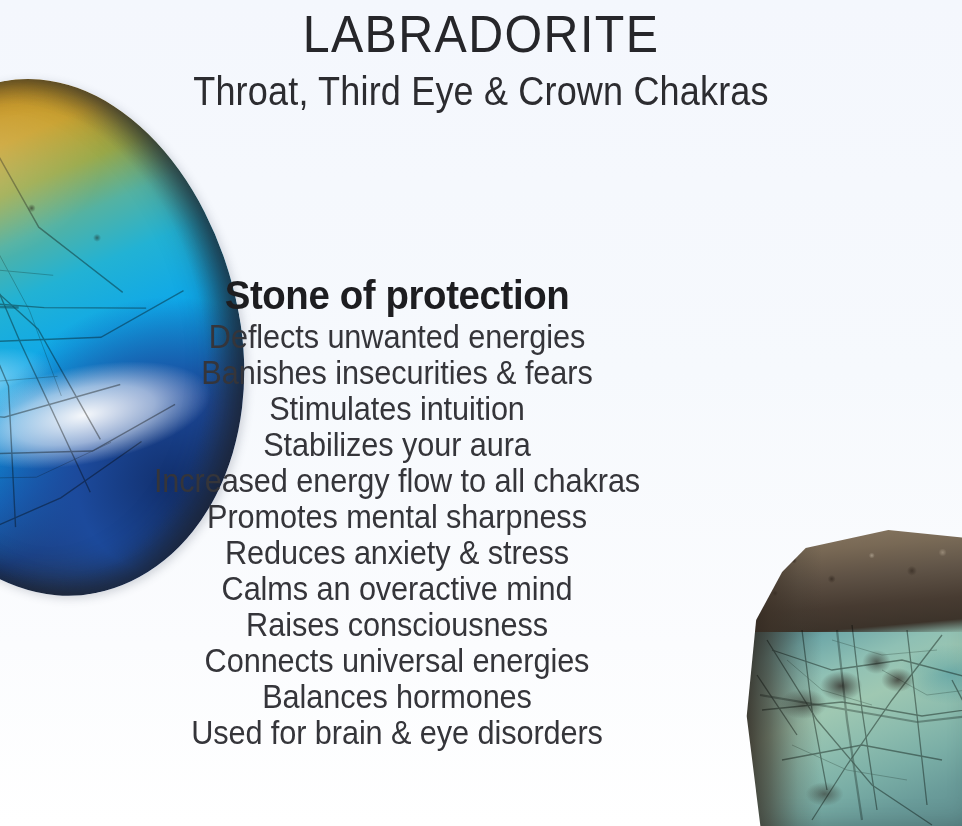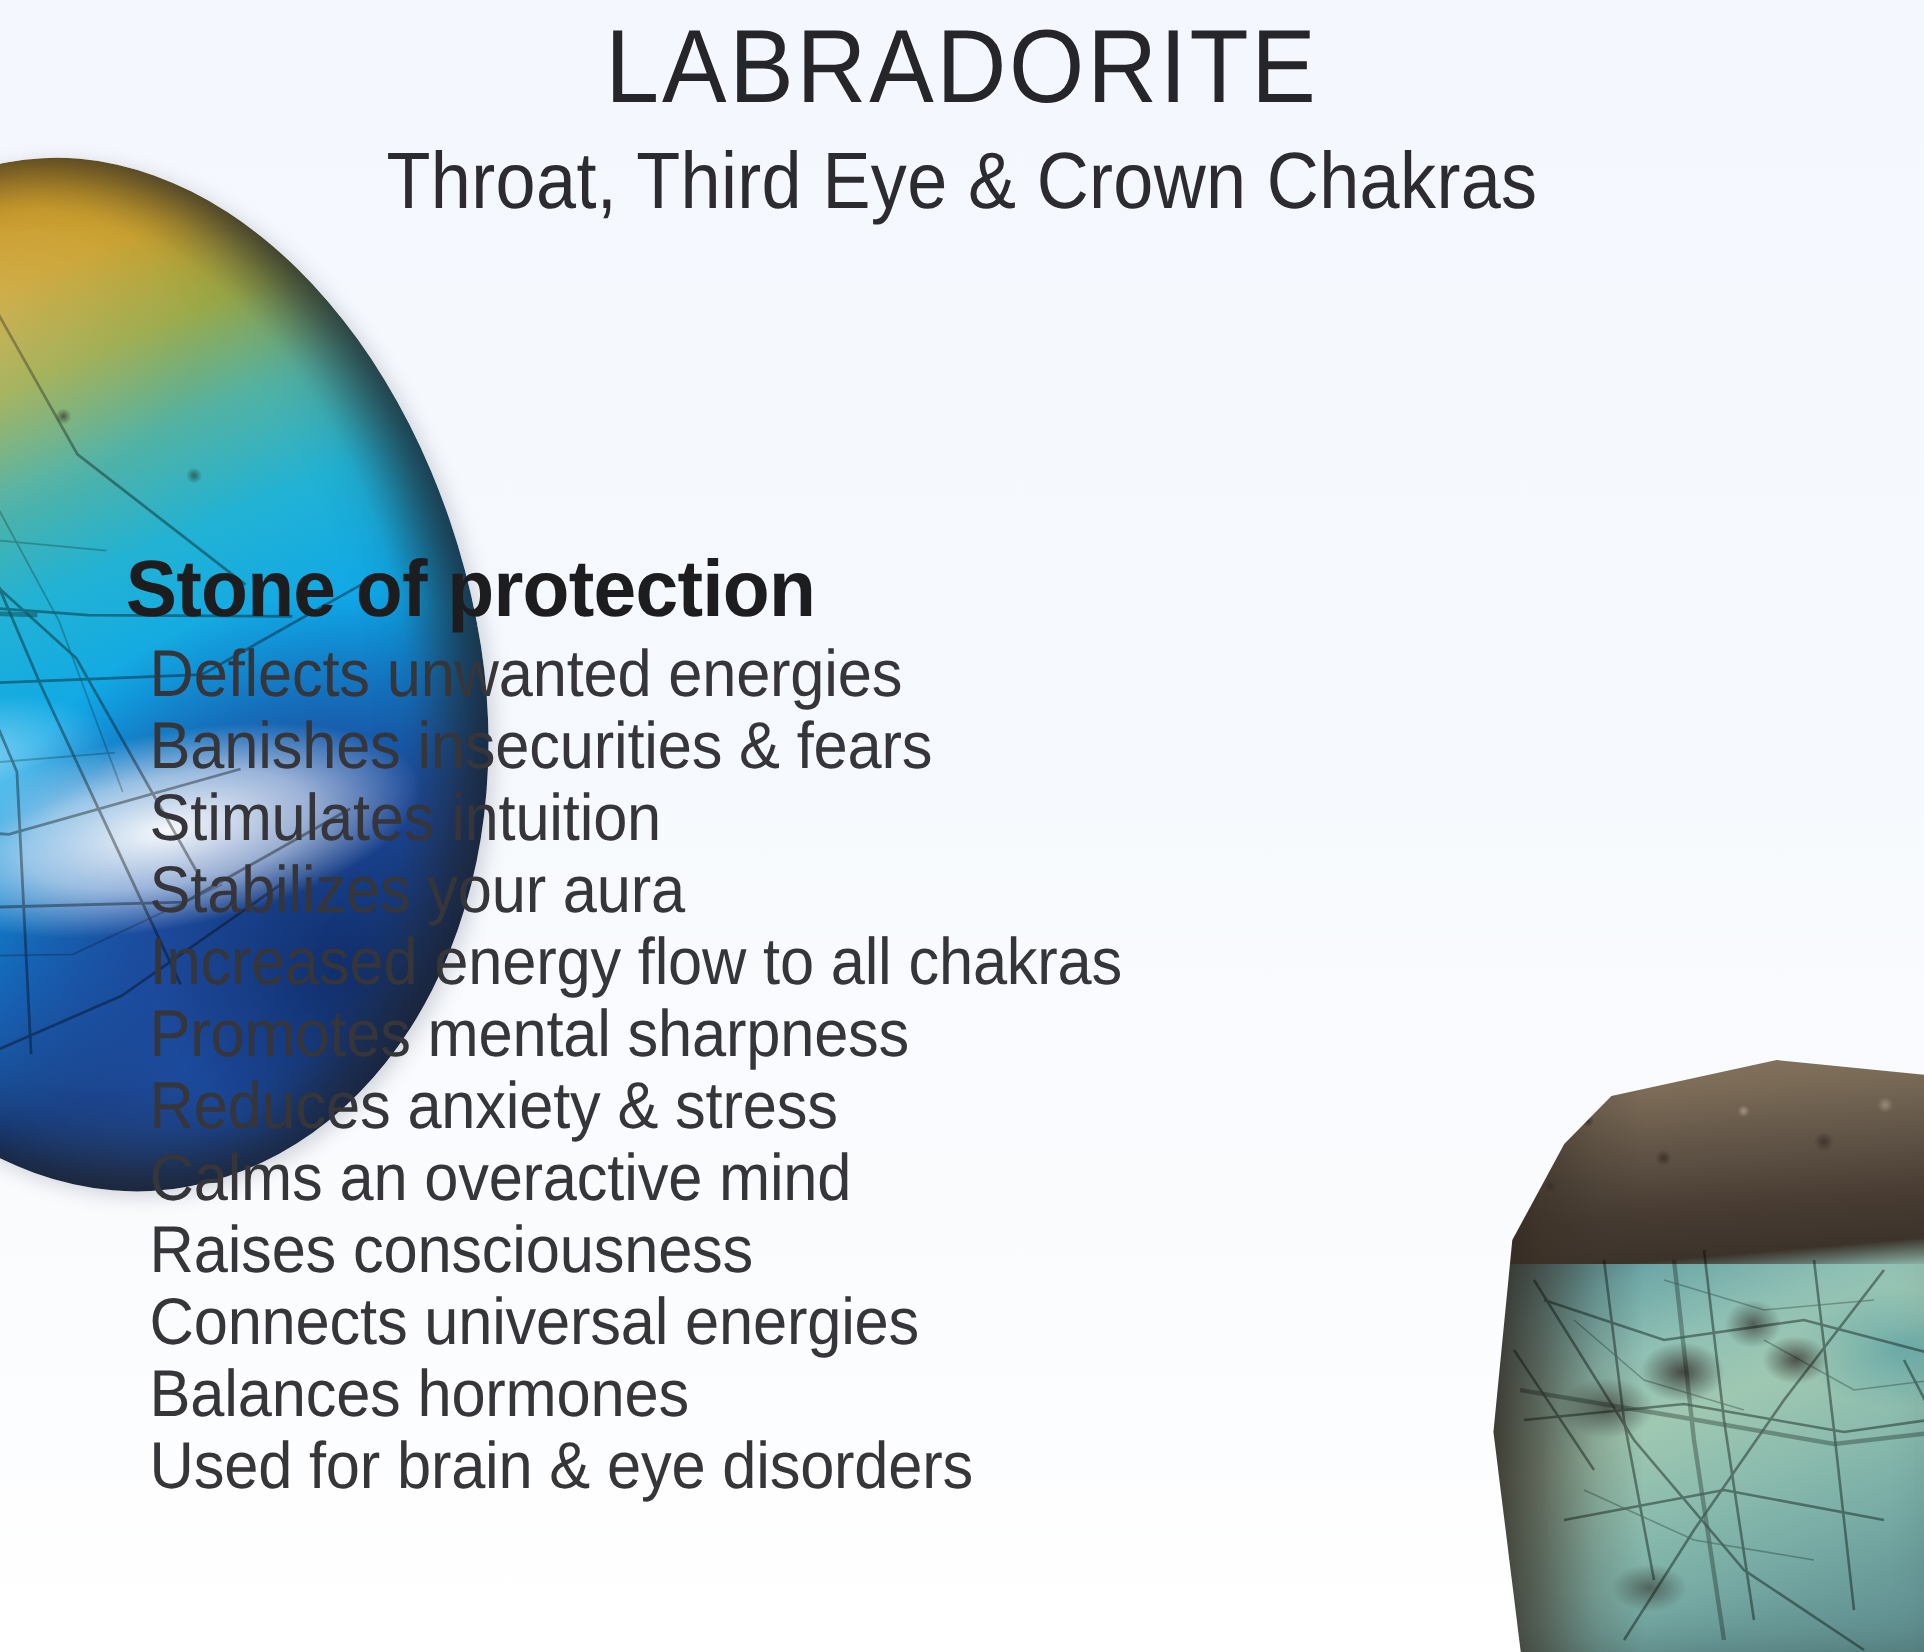--- a/index.html
+++ b/index.html
@@ -64,22 +64,21 @@
     letter-spacing: 0.2px;
     color: #2c2c30;
     transform: scaleX(0.90);
   }
 
   #benefits-block {
     position: absolute;
     top: 272px;
     left: 0;
     width: 794px;
-    text-align: left;
-    padding-left: 47px;
+    text-align: center;
   }
 
   #benefits-heading {
     font-size: 40px;
     line-height: 46px;
     font-weight: bold;
     letter-spacing: -0.4px;
     color: #1d1d20;
     margin: 0 0 1px 0;
     transform: scaleX(0.96);

